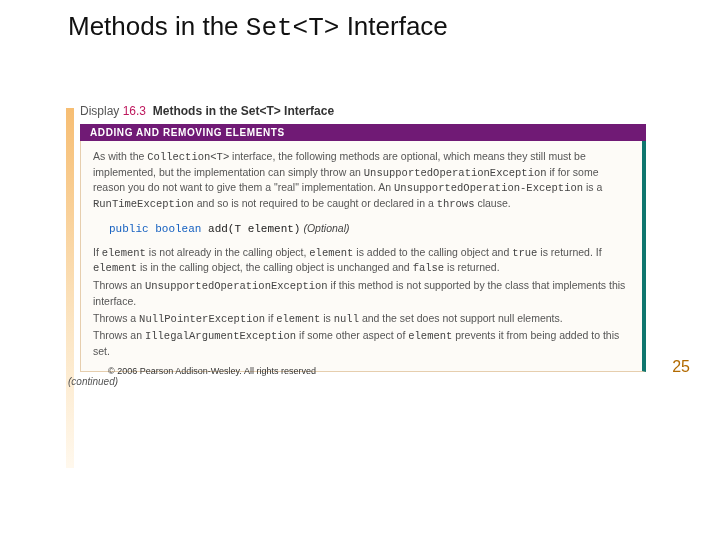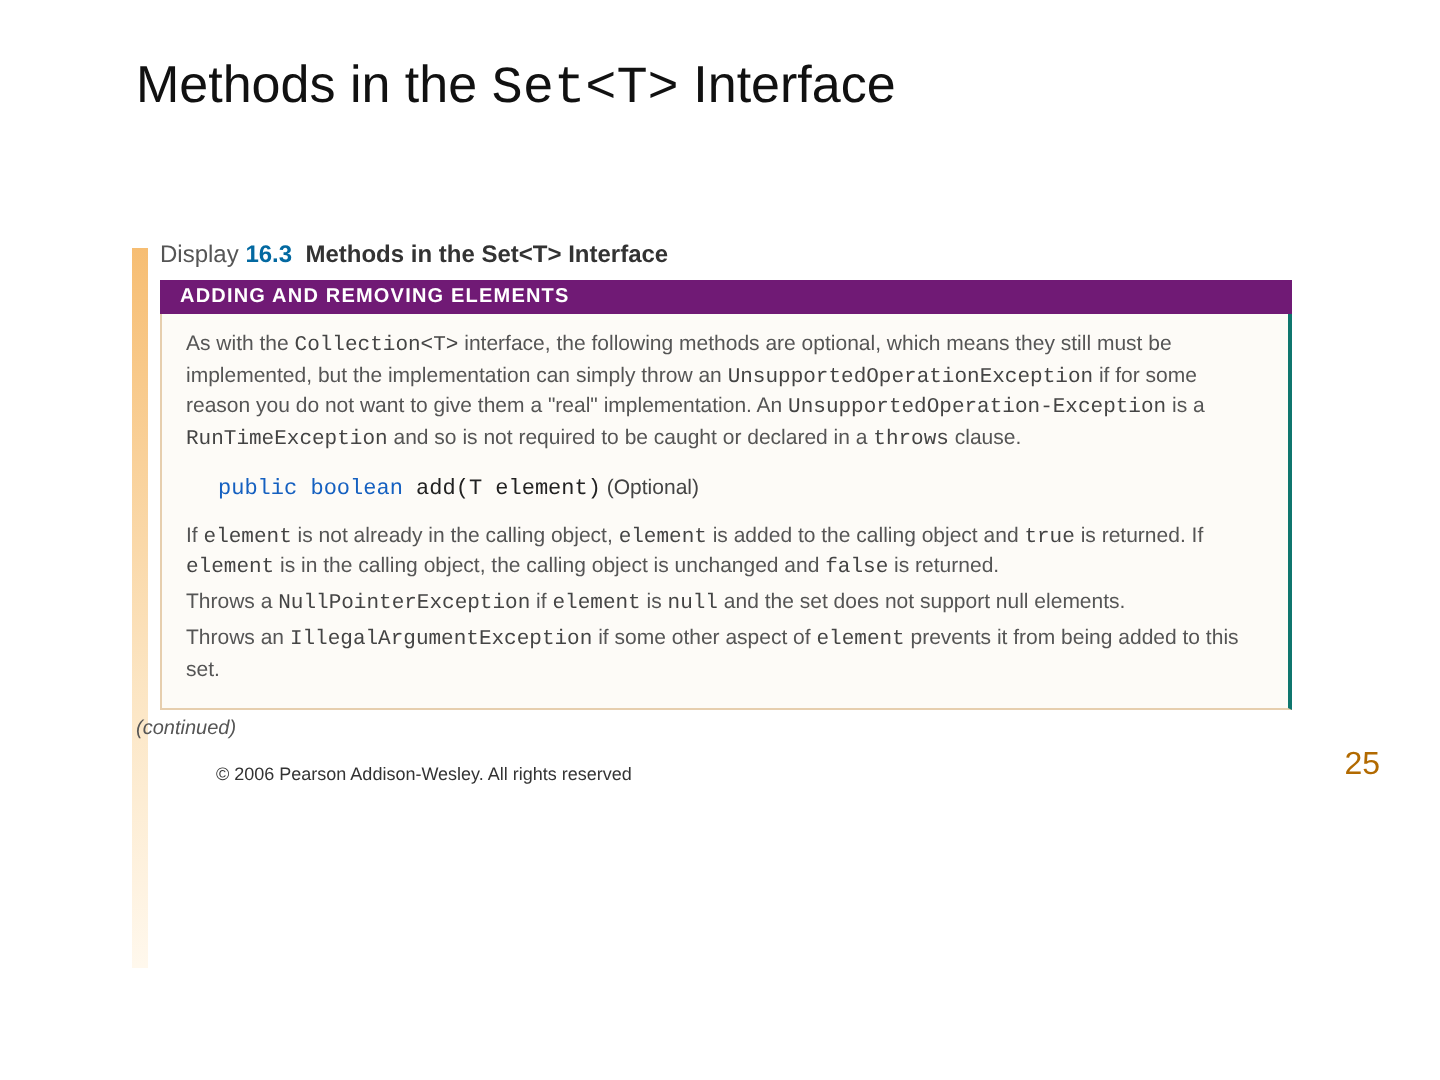--- a/index.html
+++ b/index.html
@@ -10,21 +10,20 @@
     background: #fff;
     font-family: Arial, Helvetica, sans-serif;
     color: #222;
     overflow: hidden;
   }
   .slide {
     position: relative;
     width: 720px;
     height: 398px;
     box-sizing: border-box;
-    margin-top: 16px;
   }
   .title {
     position: absolute;
     left: 68px;
     top: 10px;
     width: 600px;
     font-size: 26px;
     line-height: 1.25;
     color: #111;
     font-weight: 400;
@@ -48,40 +47,40 @@
     height: 360px;
     background: linear-gradient(#f5b25a, #fbe0b7 60%, #fff7ea);
     opacity: 0.85;
   }
   .display-line {
     font-size: 12px;
     color: #555;
     margin: 4px 0 6px 12px;
   }
   .display-line .dnum {
-    color: #0369a1;
-    font-weight: bold;
+    color: #be185d;
+    font-weight: normal;
   }
   .display-line .dtitle {
     color: #333;
     font-weight: bold;
   }
   .section-head {
     background: #701a75;
     color: #fff;
     font-size: 10px;
     letter-spacing: 0.6px;
     font-weight: bold;
     padding: 3px 10px;
     margin: 4px 12px 0 12px;
   }
   .box {
     margin: 0 12px;
     border-left: 1px solid #e6ceae;
-    border-right: 2px solid #0f766e;
+    border-right: 4px solid #0f766e;
     border-bottom: 1px solid #e6ceae;
     background: #fdfbf7;
     padding: 8px 12px 10px 12px;
   }
   .intro {
     font-size: 10.5px;
     line-height: 1.4;
     color: #555;
     margin-bottom: 10px;
   }
@@ -91,20 +90,21 @@
     color: #444;
   }
   .sig {
     font-family: "Courier New", Courier, monospace;
     font-size: 11px;
     margin: 4px 0 10px 16px;
   }
   .kw { color: #1560c0; }
   .optional {
     font-family: Arial, Helvetica, sans-serif;
+    font-style: italic;
     color: #444;
     font-size: 10.5px;
   }
   .desc {
     font-size: 10.5px;
     line-height: 1.4;
     color: #555;
   }
   .desc p { margin: 0 0 2px 0; }
   .continued {
@@ -159,20 +159,23 @@
       <div class="sig">
         <span class="kw">public</span>
         <span class="kw">boolean</span><span> add(T element)</span><span class="optional"> (Optional)</span>
       </div>
 
       <div class="desc">
         <p>
           <span>If </span><span class="mono-inline">element</span><span> is not already in the calling object, </span><span class="mono-inline">element</span><span> is added to the calling object and </span><span class="mono-inline">true</span><span> is returned. If </span><span class="mono-inline">element</span><span> is in the calling object, the calling object is unchanged and </span><span class="mono-inline">false</span><span> is returned.</span>
         </p>
         <p>
+          <span>Throws an </span><span class="mono-inline">UnsupportedOperationException</span><span> if this method is not supported by the class that implements this interface.</span>
+        </p>
+        <p>
           <span>Throws a </span><span class="mono-inline">NullPointerException</span><span> if </span><span class="mono-inline">element</span><span> is </span><span class="mono-inline">null</span><span> and the set does not support null elements.</span>
         </p>
         <p>
           <span>Throws an </span><span class="mono-inline">IllegalArgumentException</span><span> if some other aspect of </span><span class="mono-inline">element</span><span> prevents it from being added to this set.</span>
         </p>
       </div>
 
     </div>
 
     <div class="continued">(continued)</div>

